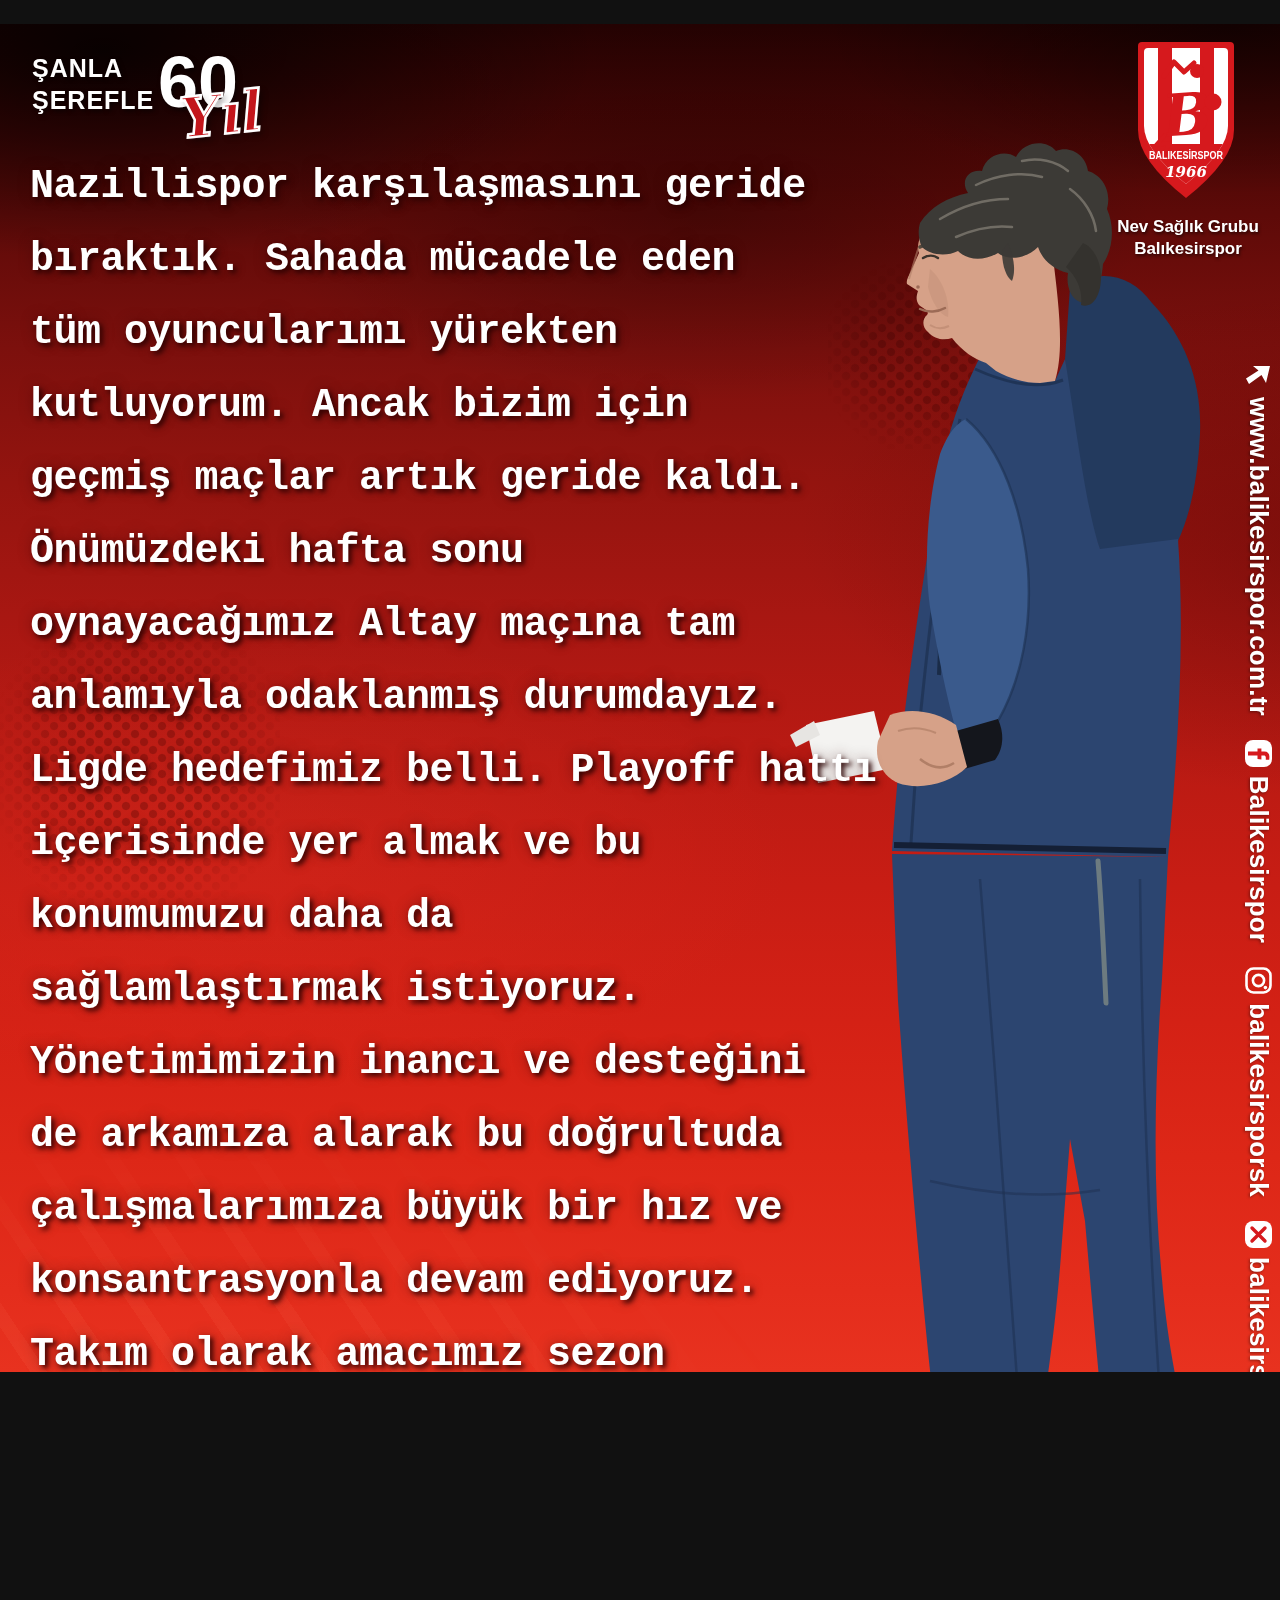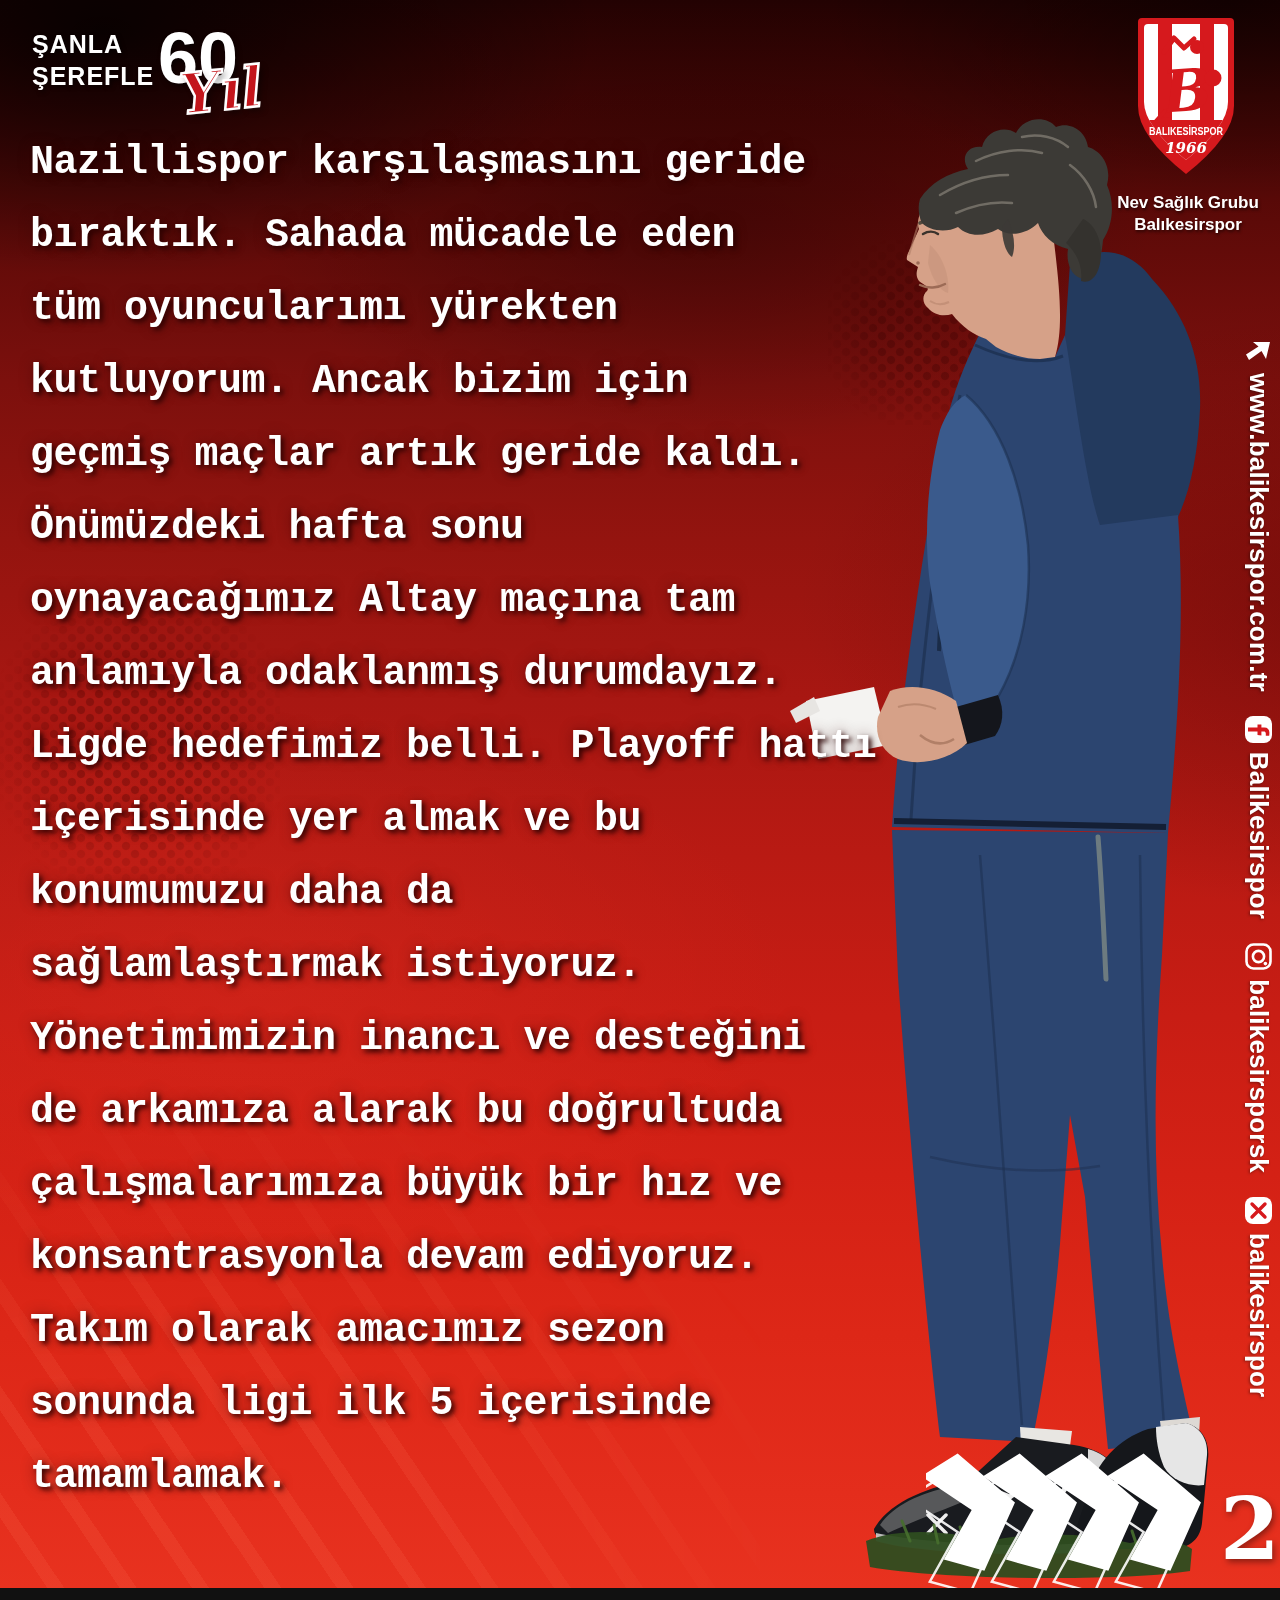--- a/index.html
+++ b/index.html
@@ -1,23 +1,24 @@
 <!DOCTYPE html>
 <html style="--accent_red: #d6191d; --bg_top: #230202; --bg_bottom: #e8321f; --navy: #2c4570; --text_white: #ffffff; --grass_green: #2e4d20;"><head>
 <meta charset="utf-8">
 <style>
   html,body{margin:0;padding:0;background:#111;}
   *{box-sizing:border-box;}
   .stage{
-    position:relative;width:1280px;height:1588px;overflow:hidden;
+    position:relative;width:1280px;height:1348px;overflow:hidden;
     font-family:"Liberation Sans",sans-serif;
     background:linear-gradient(180deg,
       #230202 0%, #3f0504 6%, #5d0a08 14%, #7c100d 24%, #94140f 34%,
       #a81712 44%, #b91a13 54%, #c81d14 64%, #d42115 74%, #dd2717 84%,
       #e42d1c 94%, #e8321f 100%);
+    margin-top:24px;
   }
   .stage::before{ 
     content:"";position:absolute;inset:0;z-index:0;pointer-events:none;
     background:
       radial-gradient(55% 22% at 8% 2%, rgba(0,0,0,.8), transparent 70%),
       radial-gradient(45% 18% at 96% 0%, rgba(0,0,0,.5), transparent 70%),
       radial-gradient(50% 20% at 55% 14%, rgba(20,0,0,.35), transparent 70%),
       radial-gradient(70% 30% at 108% 38%, rgba(90,6,5,.5), transparent 65%),
       radial-gradient(60% 25% at 20% 62%, rgba(255,70,50,.14), transparent 70%);
   }

